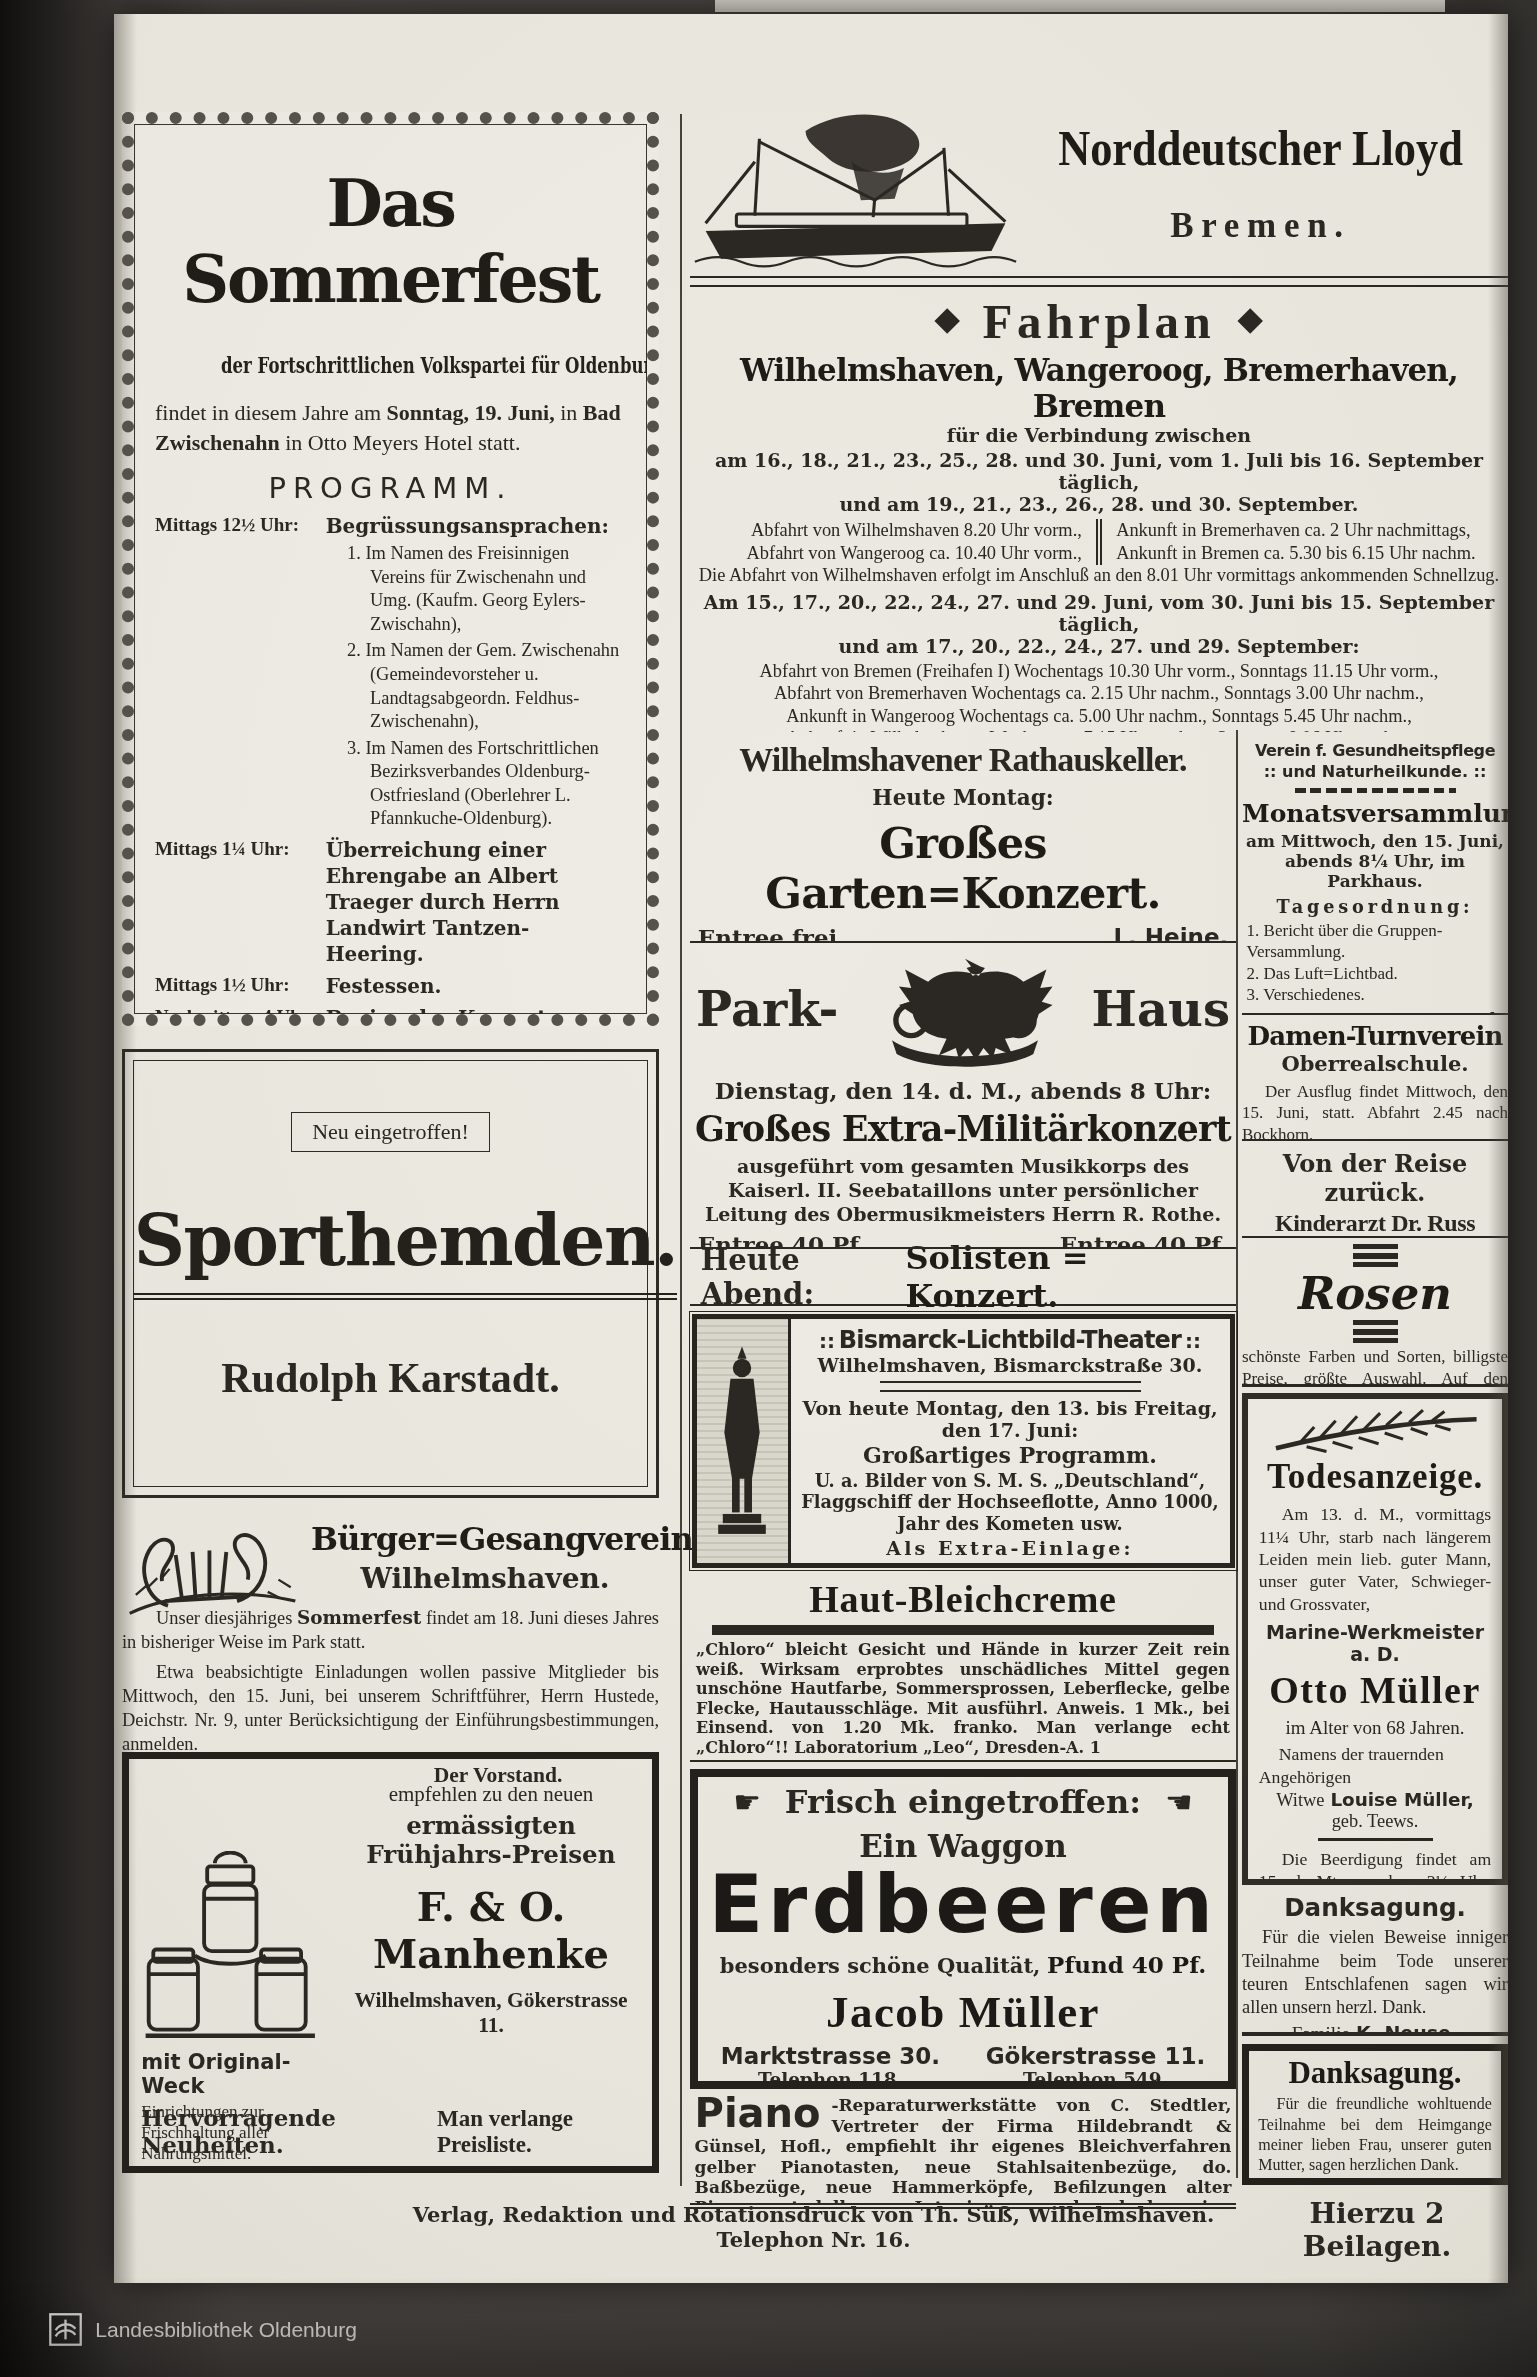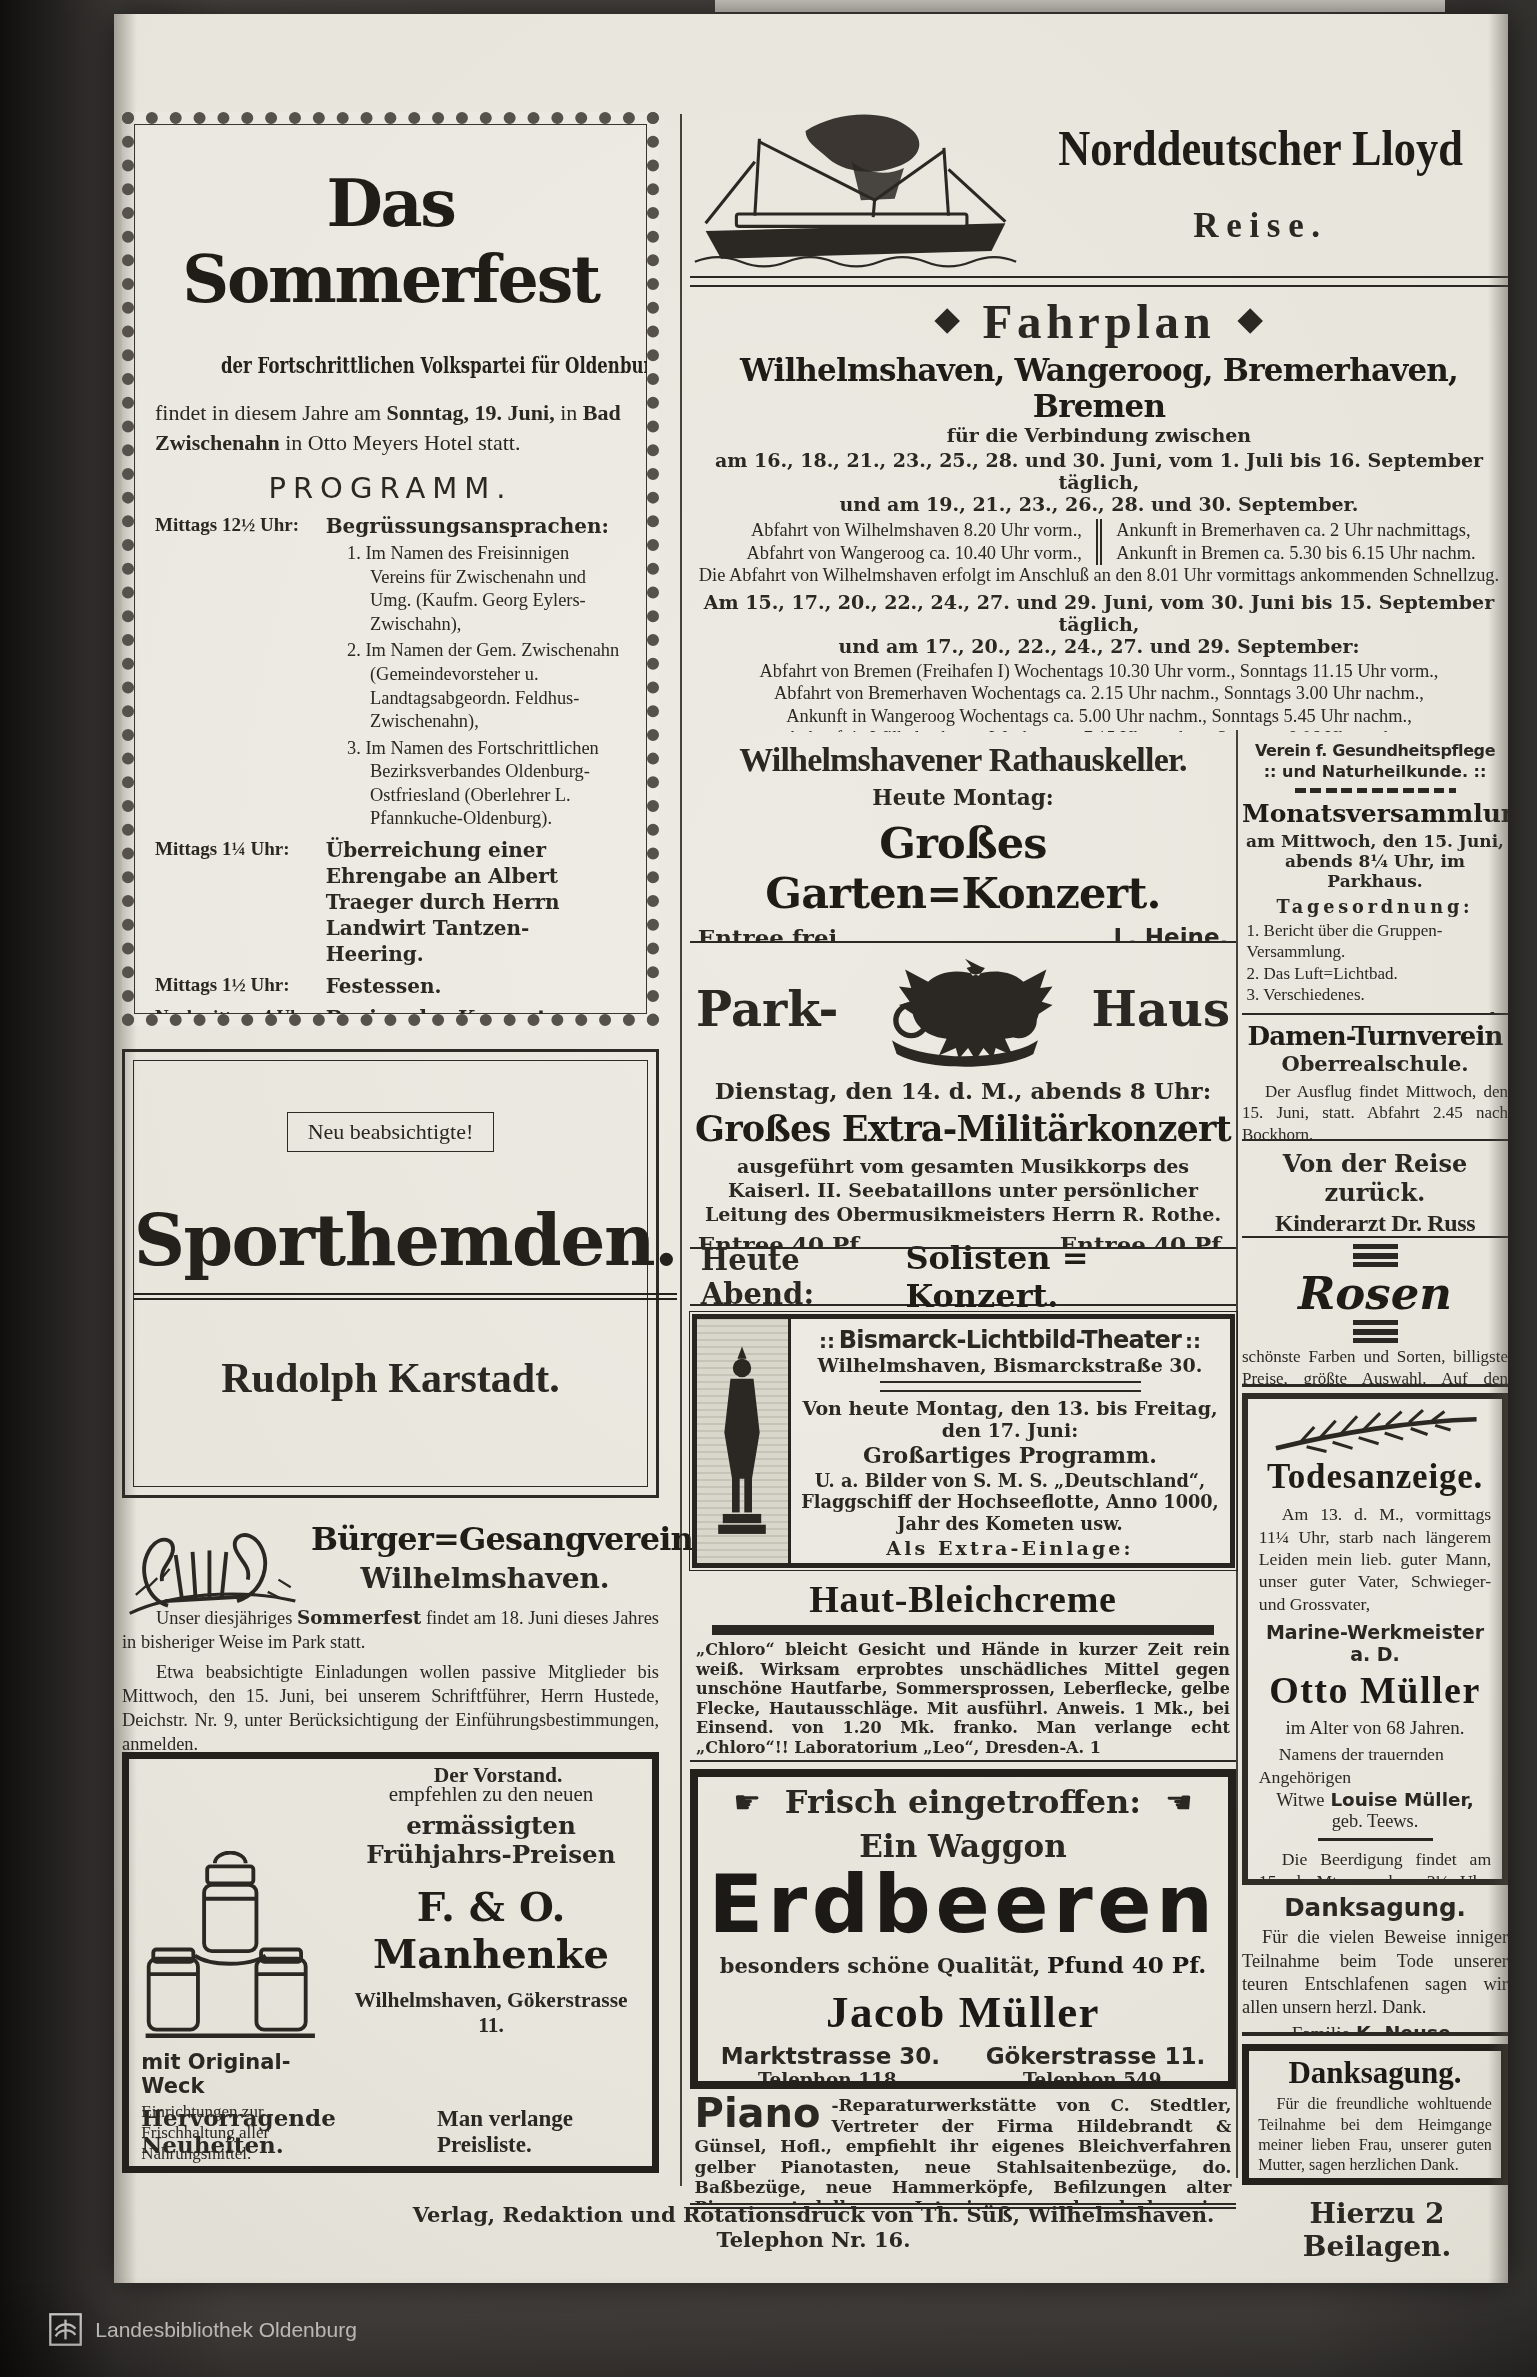--- a/index.html
+++ b/index.html
@@ -135,21 +135,21 @@
           <div class="prow">
             <span class="ptime">Nachmittags 4 Uhr:</span>
             <span class="frak">Beginn des Konzerts.</span>
           </div>
 
         </div>
       </div>
 
       <div class="sporthemden">
         <div class="sp-inner">
-          <span class="sp-badge">Neu beabsichtigte!</span><br>
+          <span class="sp-badge">Neu eingetroffen!</span><br>
           <h1 class="frak sp-title">Sporthemden.</h1>
           <div class="sp-name">Rudolph Karstadt.</div>
         </div>
       </div>
 
       <div class="gesang">
         <svg width="181" height="108" viewBox="0 0 236 140" style="position:absolute;left:0;top:1.5px;">
           <g stroke="#2b2723" fill="none" stroke-width="5">
             <path d="M60 110 C 30 100 20 60 38 34 C 50 18 70 22 66 40 C 62 56 50 60 52 78"></path>
             <path d="M150 104 C 186 92 196 52 178 28 C 164 10 142 18 148 36 C 154 52 168 58 164 76"></path>
@@ -218,21 +218,21 @@
           </g>
           <g stroke="#2b2723" fill="none" stroke-width="4">
             <line x1="90" y1="40" x2="84" y2="140"></line>
               <line x1="330" y1="52" x2="336" y2="140"></line>
             <line x1="240" y1="118" x2="238" y2="142"></line>
             <path d="M90 44 L 240 120 M330 56 L 240 120 M84 70 L 20 150 M336 80 L 410 148"></path>
             <path d="M6 200 q 30 -12 60 0 q 30 12 60 0 q 30 -12 60 0 q 30 12 60 0 q 30 -12 60 0 q 30 12 60 0 q 30 -12 58 0" stroke-width="3"></path>
           </g>
         </svg>
         <h1 class="serif lloyd-title">Norddeutscher Lloyd</h1>
-        <div class="serif b lloyd-city">Reise.</div>
+        <div class="serif b lloyd-city">Bremen.</div>
       </div>
       <div class="dr"></div>
 
       <div class="fahr">
         <span class="dia"></span>
         <h2 class="serif">Fahrplan</h2>
         <span class="dia"></span>
       </div>
       <div class="frak ctr" style="font-size:31px;letter-spacing:-0.8px;margin-top:1.5px;color:#1f1c18;">Wilhelmshaven, Wangeroog, Bremerhaven, Bremen</div>
       <div class="frak ctr" style="font-size:19px;">für die Verbindung zwischen</div>

